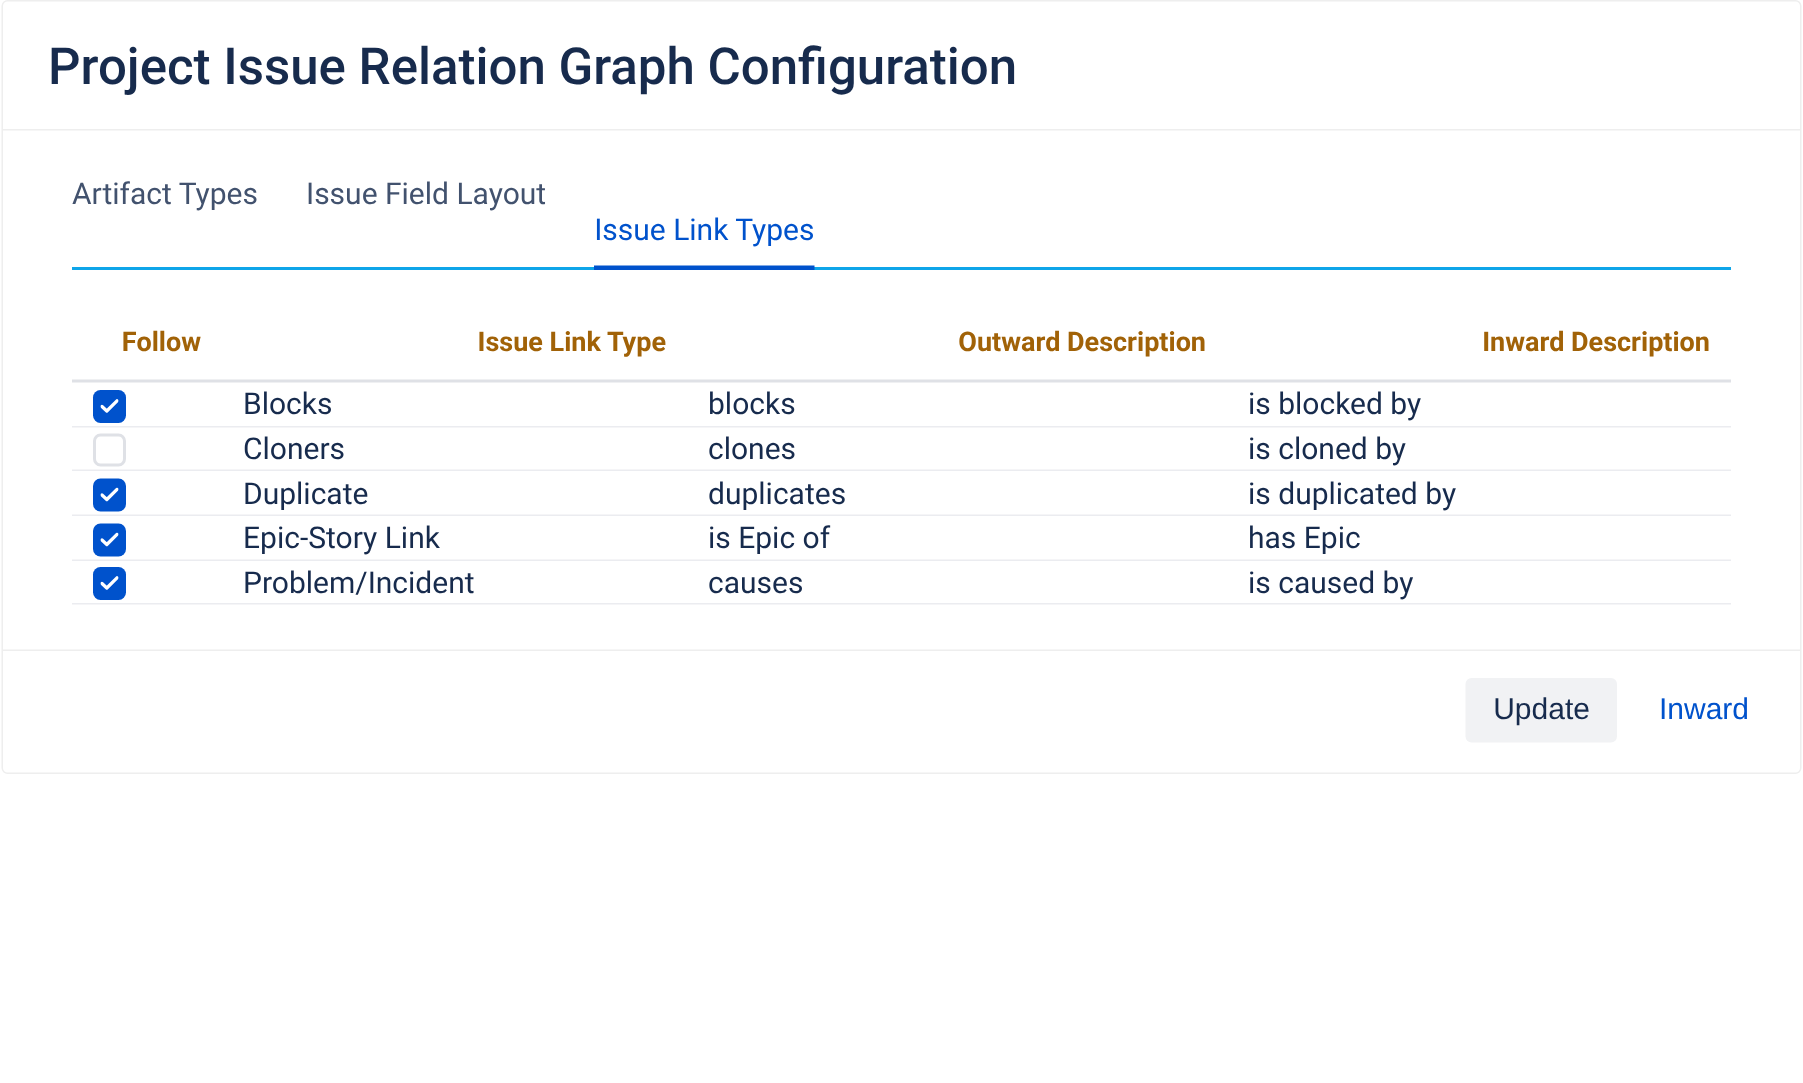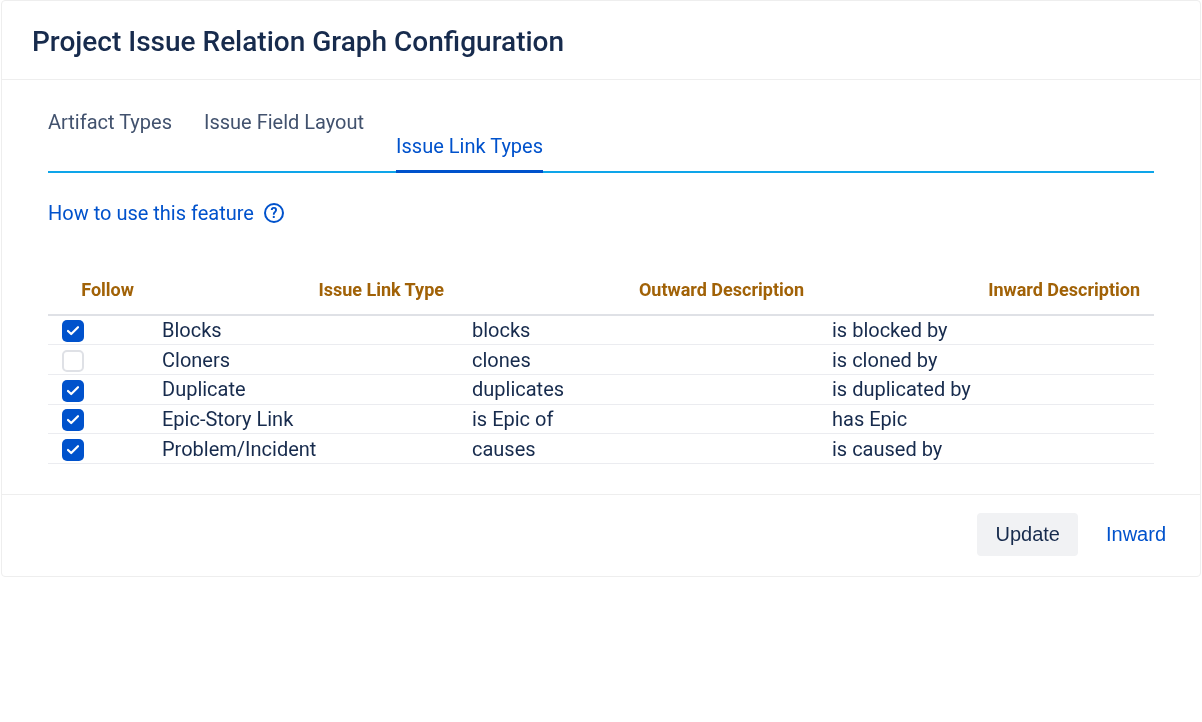--- a/index.html
+++ b/index.html
@@ -14,21 +14,21 @@
     margin: 0 auto;
     border: 1px solid #eee;
     border-radius: 4px;
     background: #fff;
   }
   .dialog-header {
     padding: 24px 30px 20px 30px;
     border-bottom: 1px solid #eee;
   }
   .dialog-title {
-    font-size: 28px;
+    font-size: 34px;
     font-weight: 500;
     color: #172B4D;
     margin: 0;
     line-height: 1.2;
   }
   .dialog-body {
     padding: 24px 46px 30px 46px;
     border-bottom: 1px solid #eee;
   }
   .tabs {
@@ -150,24 +150,20 @@
   </div>
 
   <div class="dialog-body">
 
     <div class="tabs" id="tab-bar">
         <div class="tab">Artifact Types</div>
         <div class="tab">Issue Field Layout</div>
         <div class="tab active">Issue Link Types</div>
       </div>
 
-    <div class="help-row">
-      <a class="help-link">How to use this feature</a>
-      <span class="help-icon">?</span>
-    </div>
 
     <table class="link-table">
       <thead>
         <tr>
           <th class="col-follow">Follow</th>
           <th class="col-type">Issue Link Type</th>
           <th class="col-out">Outward Description</th>
           <th class="col-in">Inward Description</th>
         </tr>
       </thead>

